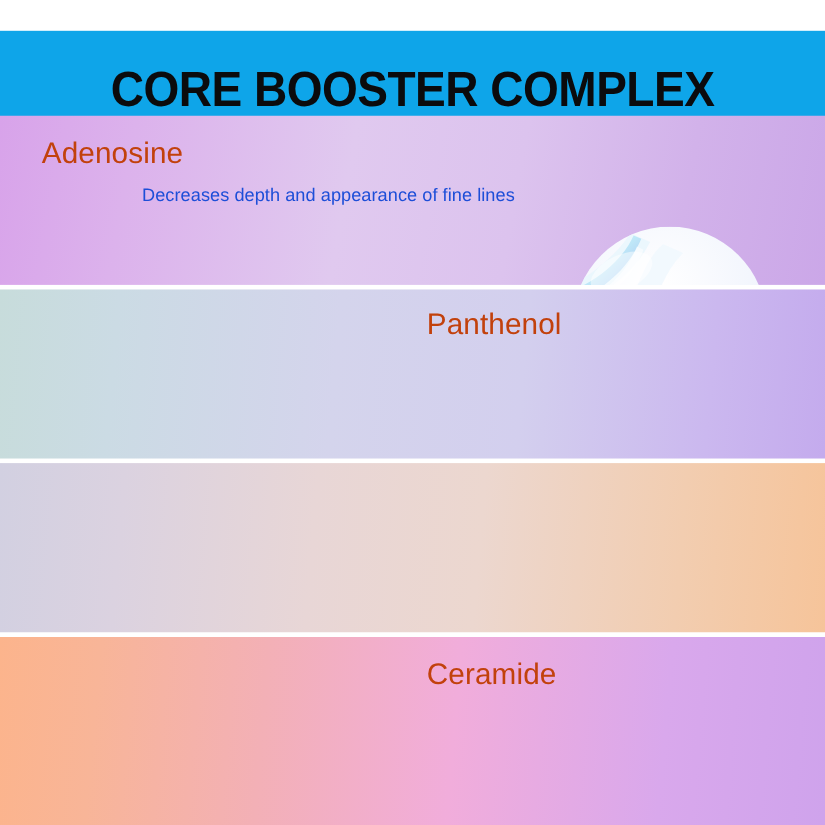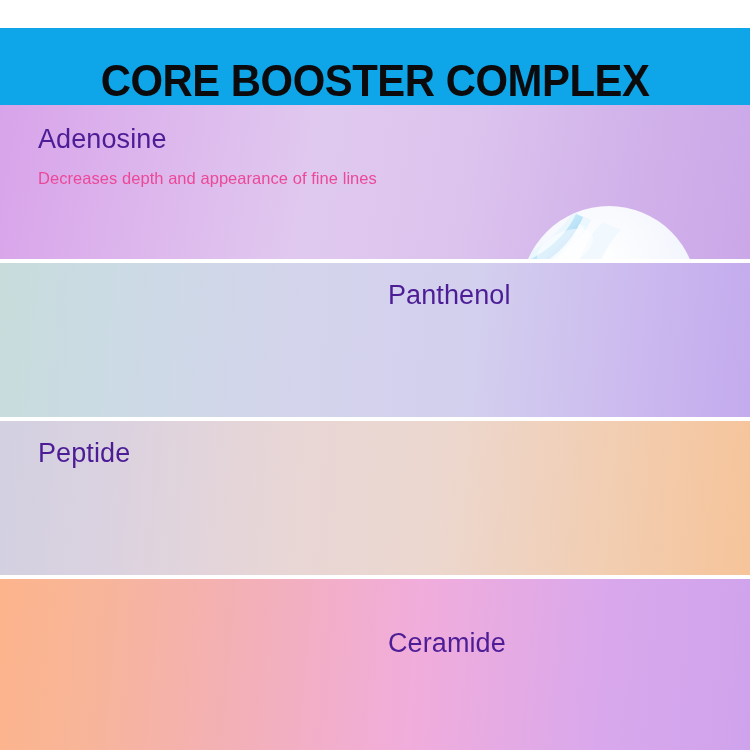--- a/index.html
+++ b/index.html
@@ -102,39 +102,40 @@
   }
 
   
   .band-text {
     position: absolute;
     z-index: 4;
   }
   .band-1 .band-text { left: 38px;  top: 18px;  width: 430px; }
   .band-2 .band-text { left: 388px; top: 16px;  width: 340px; }
   .band-3 .band-text { left: 38px;  top: 16px;  width: 400px; }
-  .band-4 .band-text { left: 388px; top: 18px;  width: 320px; margin-top: 30px; }
+  .band-4 .band-text { left: 388px; top: 18px;  width: 320px; }
 
   .ingredient-name {
     font-family: "Liberation Sans", sans-serif;
     font-size: 27px;
     font-weight: 400;
-    color: #4c1d95;
+    color: #c2410c;
     letter-spacing: 0.1px;
     line-height: 1.25;
     margin: 0 0 10px 0;
   }
   .ingredient-desc {
     font-family: "Liberation Sans", sans-serif;
     font-size: 16.5px;
     font-weight: 400;
-    color: #ec4899;
+    color: #1d4ed8;
     line-height: 1.45;
     margin: 0;
     letter-spacing: 0.05px;
+    text-align: right;
   }
 
   
   .photo-circle {
     position: absolute;
     border-radius: 50%;
     overflow: hidden;
     z-index: 3;
   }
   .photo-circle > svg { display: block; }
@@ -206,21 +207,20 @@
 
     <div class="band-text">
       <div class="ingredient-name">Panthenol</div>
     </div>
   </div>
 
   <div class="band band-3">
     <div class="band-bg"></div>
 
     <div class="band-text">
-      <div class="ingredient-name">Peptide</div>
     </div>
   </div>
 
   <div class="band band-4">
     <div class="band-bg"></div>
 
     <div class="band-text">
       <div class="ingredient-name">Ceramide</div>
     </div>
   </div>

